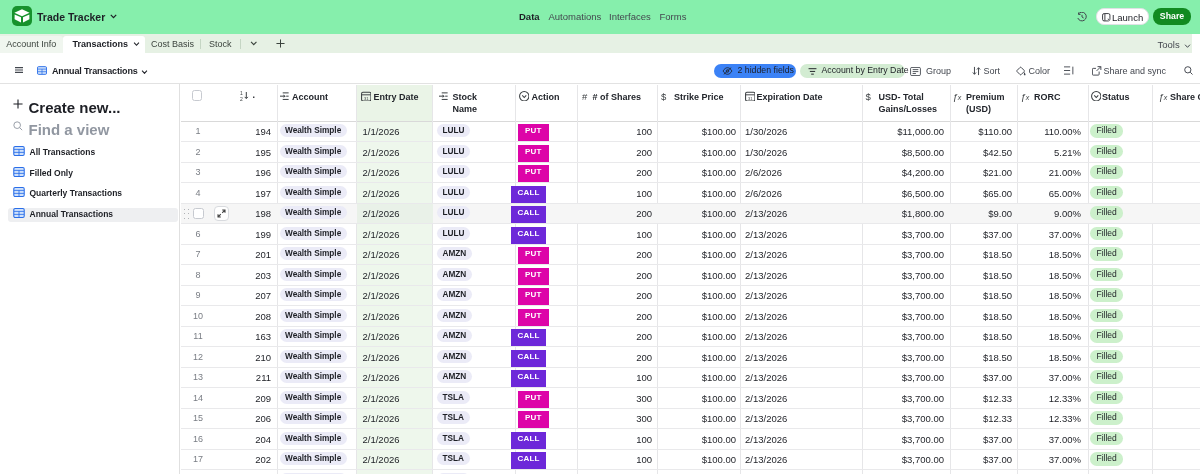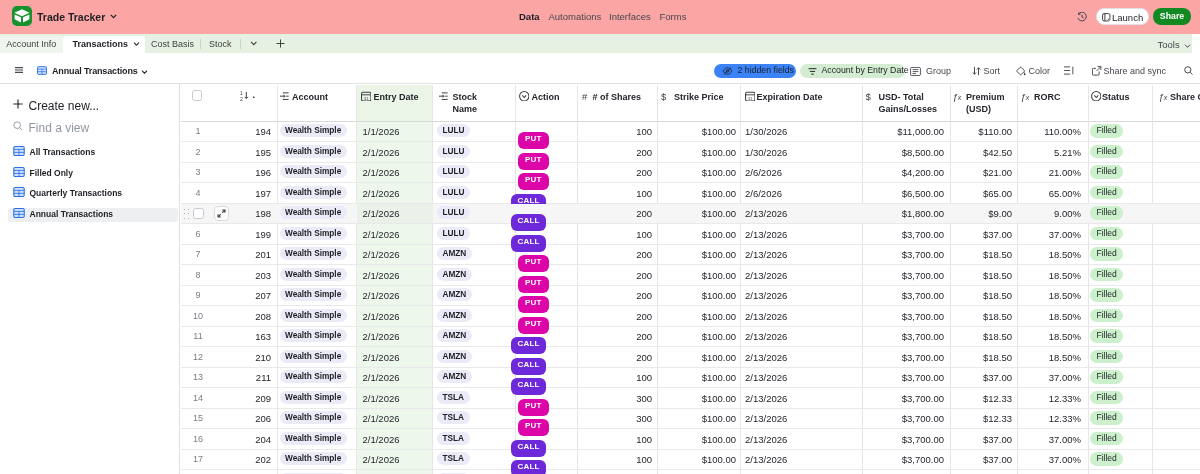--- a/index.html
+++ b/index.html
@@ -1,21 +1,21 @@
 <!DOCTYPE html>
 <html><head>
 <meta charset="utf-8">
 <style>
 * { margin:0; padding:0; box-sizing:border-box; }
 html,body { width:1200px; height:474px; overflow:hidden; }
 body { font-family:"Liberation Sans",sans-serif; color:#1d1f25; position:relative; background:#fff; }
 .abs { position:absolute; }
 
 
-#apphdr { position:absolute; left:0; top:0; width:1200px; height:34px; background:#fca5a5; }
+#apphdr { position:absolute; left:0; top:0; width:1200px; height:34px; background:#86efac; }
 #logo { position:absolute; left:11.5px; top:6px; width:20px; height:20px; border-radius:5px; background:#17922c; }
 #btitle { position:absolute; left:37px; top:10.5px; font-size:10.5px; font-weight:700; }
 .navitem { position:absolute; top:10.5px; font-size:9.5px; color:#44484f; }
 #nav-data { font-weight:700; color:#1d1f25; }
 #launchbtn { position:absolute; left:1095.5px; top:8px; width:53px; height:17px; border:1px solid #dfe1e5; border-radius:8px; background:#fff; }
 #launchbtn .lb { position:absolute; left:15.5px; top:3.2px; font-size:9.5px; color:#1d1f25; }
 #sharebtn { position:absolute; left:1153px; top:8px; width:38px; height:17px; border-radius:8px; background:#128a21; color:#fff; font-size:8.75px; font-weight:700; text-align:center; line-height:17px; }
 
 
 #tabbar { position:absolute; left:0; top:34px; width:1192px; height:19px; background:#e6f1e4;text-decoration:underline; }
@@ -30,21 +30,21 @@
 
 #toolbar { position:absolute; left:0; top:53px; width:1200px; height:31px; background:#fff; border-bottom:1px solid #e2e2e2; }
 .tbtxt { position:absolute; top:66.3px; font-size:9px; color:#42464e; white-space:nowrap; }
 #viewname { position:absolute; left:52px; top:66.3px; font-size:9px; font-weight:700; color:#1d1f25; letter-spacing:-0.15px; }
 .tpill { position:absolute; top:64px; height:13.5px; border-radius:7px; font-size:8.75px; color:#1d1f25; line-height:13.5px; white-space:nowrap; }
 #hpill { left:714px; width:82px; background:#3b82f6; }
 #fpill { left:800px; width:105px; background:#d3ecd2; }
 
 
 #sidebar { position:absolute; left:0; top:84px; width:180px; height:390px; background:#fff; border-right:1px solid #e0e0e0; }
-.sbtx { position:absolute; font-size:12px; white-space:nowrap; }
+.sbtx { position:absolute; font-size:15px; white-space:nowrap;font-weight:bold; }
 .viewtx { font-size:8.5px; font-weight:700; color:#1d1f25; }
 #sb-sel { position:absolute; left:8px; top:123.6px; width:170px; height:14.7px; background:#eeeff1; border-radius:3px; }
 
 
 #entrycol-h { position:absolute; left:356.5px; top:85px; width:75.5px; height:35.5px; background:#eaf4e7; }
 #entrycol { position:absolute; left:356.5px; top:121px; width:75.5px; height:353px; background:#eef7ec; }
 #thead-border { position:absolute; left:181px; top:120.5px; width:1019px; height:1px; background:#d9d9d9; }
 .vline { position:absolute; top:85px; height:389px; width:1px; background:#e6e6e8; }
 .hfield { position:absolute; top:90.8px; font-size:9px; font-weight:700; color:#23262c; line-height:12.5px; white-space:nowrap; }
 .hsym { position:absolute; top:90.5px; font-size:9.5px; font-weight:400; color:#3c4043; }
@@ -53,21 +53,21 @@
 
 .row { position:absolute; left:181px; width:1019px; height:20.5px; border-bottom:1px solid #e9e9eb; font-size:9.5px; }
 .row.hover { background:#f6f6f6; }
 .row.hover .ecell { position:absolute; left:176px; top:0; width:76px; height:19.5px; background:#e9f1e8; }
 .rown { position:absolute; left:6px; top:4.6px; width:22px; text-align:center; font-size:9px; color:#797d84; }
 .rid { position:absolute; left:30px; top:4.6px; width:60px; text-align:right; }
 .edate { position:absolute; left:181.5px; top:4.6px; }
 .chip { position:absolute; top:2.8px; height:13px; line-height:13px; border-radius:6.5px; background:#ebebf7; padding:0 5.5px; font-size:8.25px;font-weight:bold; }
 .acct { left:98.5px; }
 .stk { left:256px; }
-.pill { position:absolute; top:2.5px; height:17px; line-height:13.5px; border-radius:6px; color:#fff; font-size:8px; font-weight:700; text-align:center; letter-spacing:.2px;margin-top:8px; }
+.pill { position:absolute; top:2.5px; height:17px; line-height:13.5px; border-radius:0; color:#fff; font-size:8px; font-weight:700; text-align:center; letter-spacing:.2px; }
 .put { left:337px; width:30.5px; background:#dd04a8; }
 .call { left:330px; width:35px; background:#6d28d9; }
 .num { position:absolute; top:4.6px; text-align:right; }
 .shares { left:371px; width:100px; }
 .strike { left:455px; width:100px; }
 .edt { position:absolute; left:564px; top:4.6px; }
 .usd { left:643px; width:120px; }
 .prem { left:731px; width:100px; }
 .rorc { left:800px; width:100px; }
 .spill { position:absolute; left:909px; top:2.8px; height:13.5px; line-height:13.5px; border-radius:6.75px; background:#ccf0cb; padding:0 6.5px; font-size:8.5px; }

